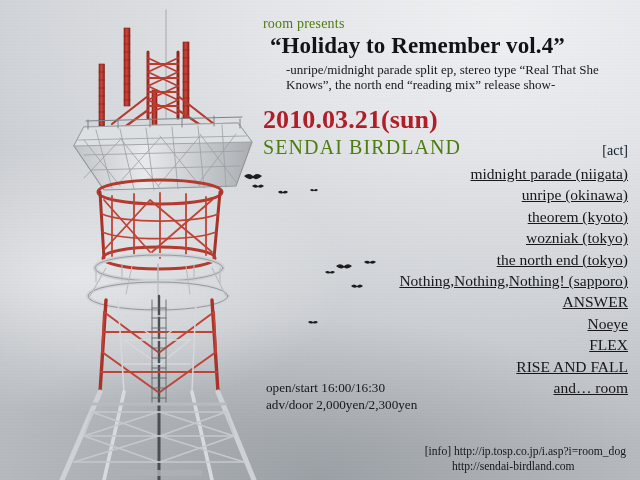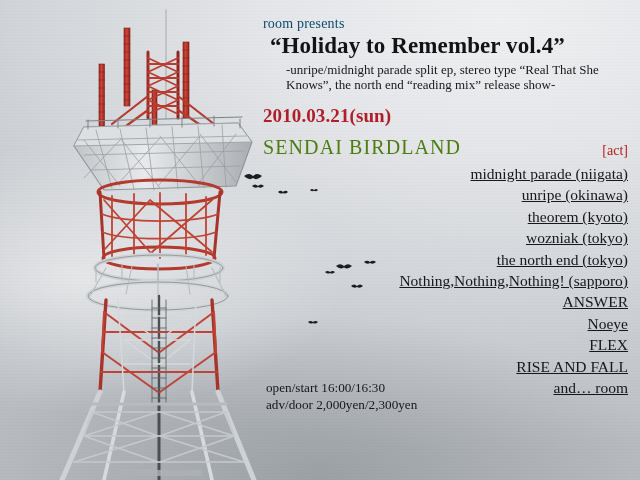--- a/index.html
+++ b/index.html
@@ -49,21 +49,21 @@
   .tower-svg { display:block; width:262px; height:480px; }
 
   
   .birds { position:absolute; inset:0; }
 
   
   .presents {
     position: absolute;
     left: 263px; top: 16px;
     font-size: 14px;
-    color: #0c4a6e;
+    color: #4d7c0f;
     letter-spacing: .2px;
   }
   .main-title {
     position: absolute;
     left: 270px; top: 33px;
     font-size: 23px;
     color: #121315;
     letter-spacing: .1px;
     white-space: nowrap;
     font-weight: bold;
@@ -72,38 +72,38 @@
     position: absolute;
     left: 286px; top: 62px;
     width: 330px;
     font-size: 13px;
     line-height: 15px;
     color: #17181a;
   }
   .date {
     position: absolute;
     left: 263px; top: 105px;
-    font-size: 19px;
+    font-size: 26px;
     font-weight: bold;
     color: #b01e28;
     letter-spacing: .1px;
   }
   .venue {
     position: absolute;
     left: 263px; top: 136px;
     font-size: 20px;
     font-weight: normal;
     color: #4d7c0f;
     letter-spacing: 1.1px;
   }
   .act-label {
     position: absolute;
     right: 12px; top: 143px;
     font-size: 14px;
-    color: #b91c1c;
+    color: #0f172a;
   }
   .act-list {
     position: absolute;
     right: 12px; top: 163px;
     width: 420px;
     text-align: right;
     font-size: 15.5px;
     line-height: 21.4px;
     color: #15171a;
   }
@@ -298,14 +298,18 @@
     <span class="act-item">FLEX</span>
     <span class="act-item">RISE AND FALL</span>
     <span class="act-item">and… room</span>
   </div>
 
   <div class="times">
     <div>open/start  16:00/16:30</div>
     <div>adv/door  2,000yen/2,300yen</div>
   </div>
 
+  <div class="info">
+    <span class="info-line">[info] http://ip.tosp.co.jp/i.asp?i=room_dog</span>
+    <span class="info-line info-line-2">http://sendai-birdland.com</span>
+  </div>
 
 </div>
 
 </body></html>

